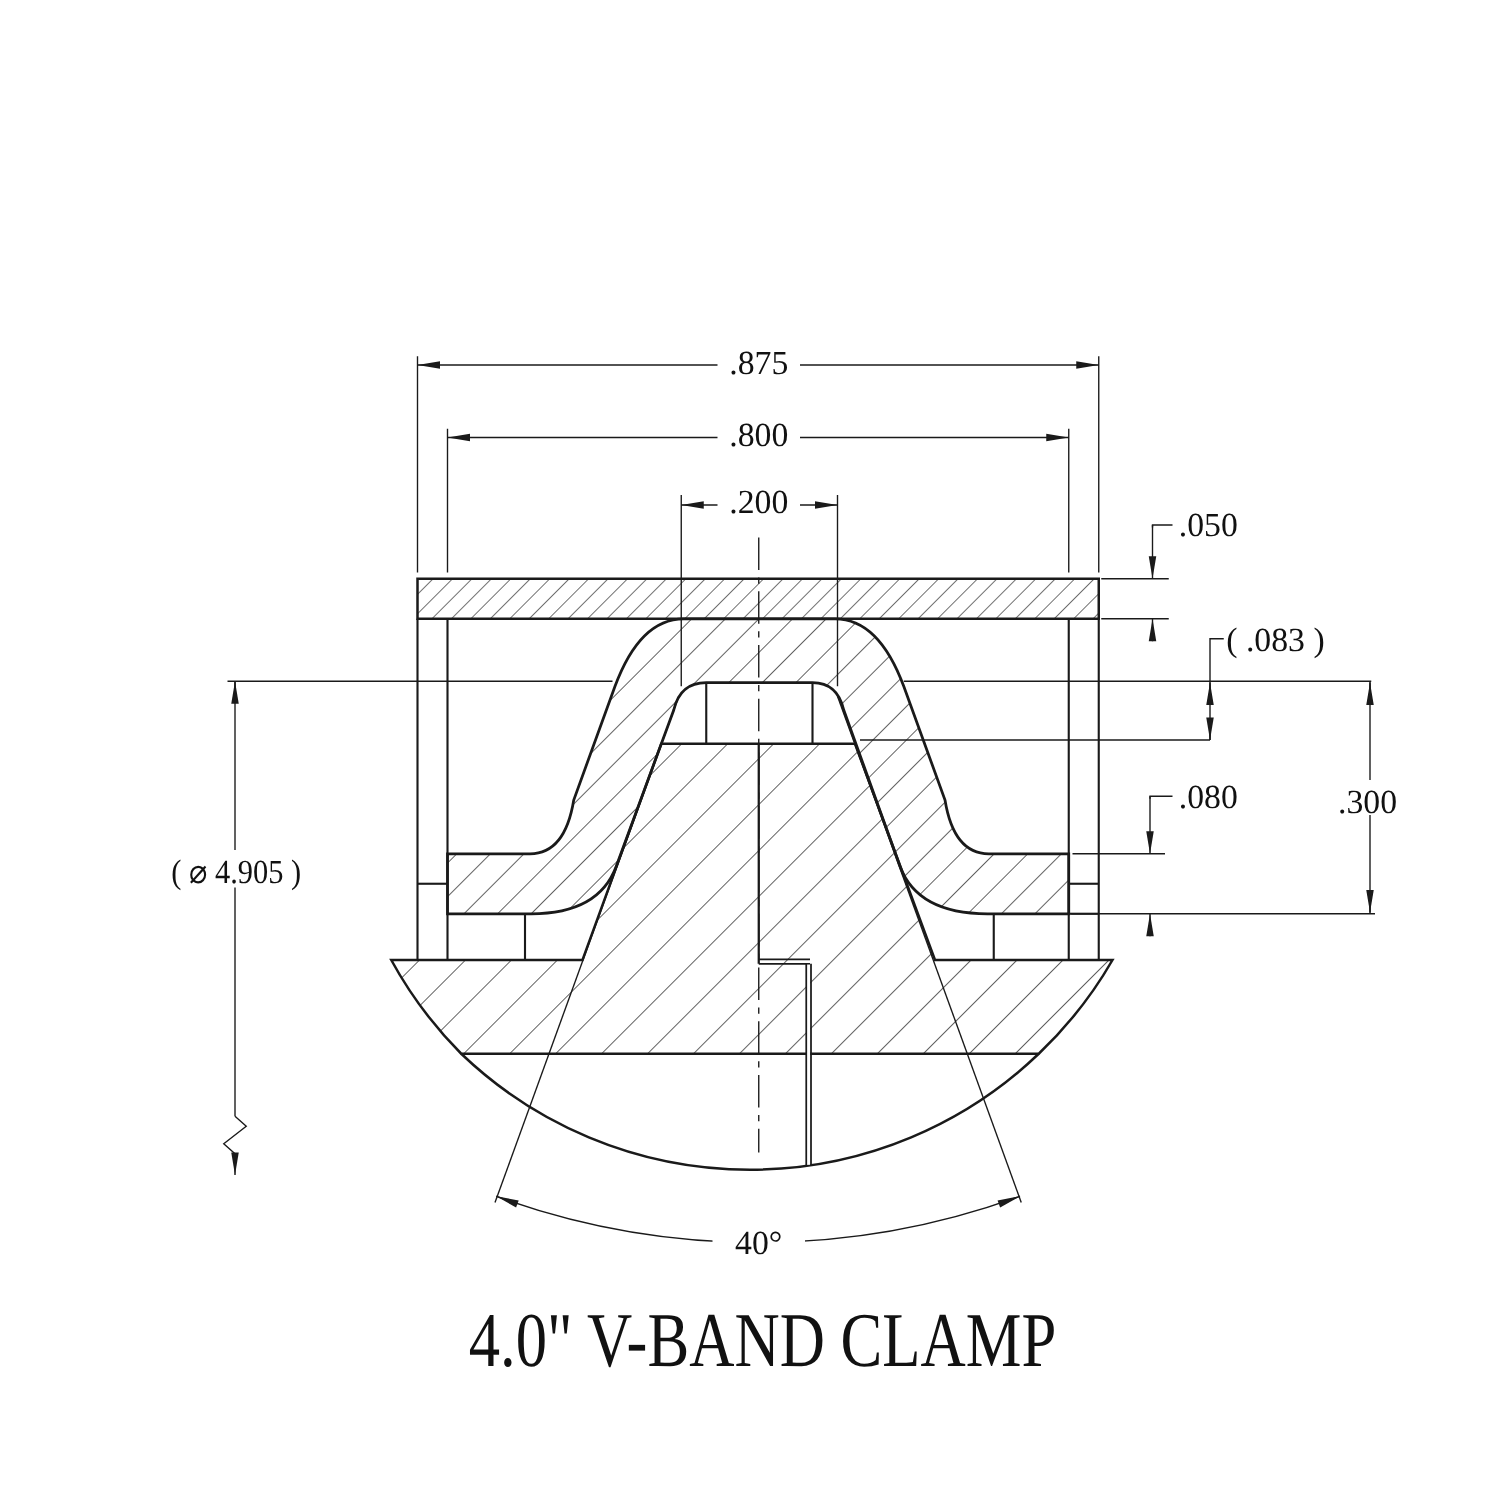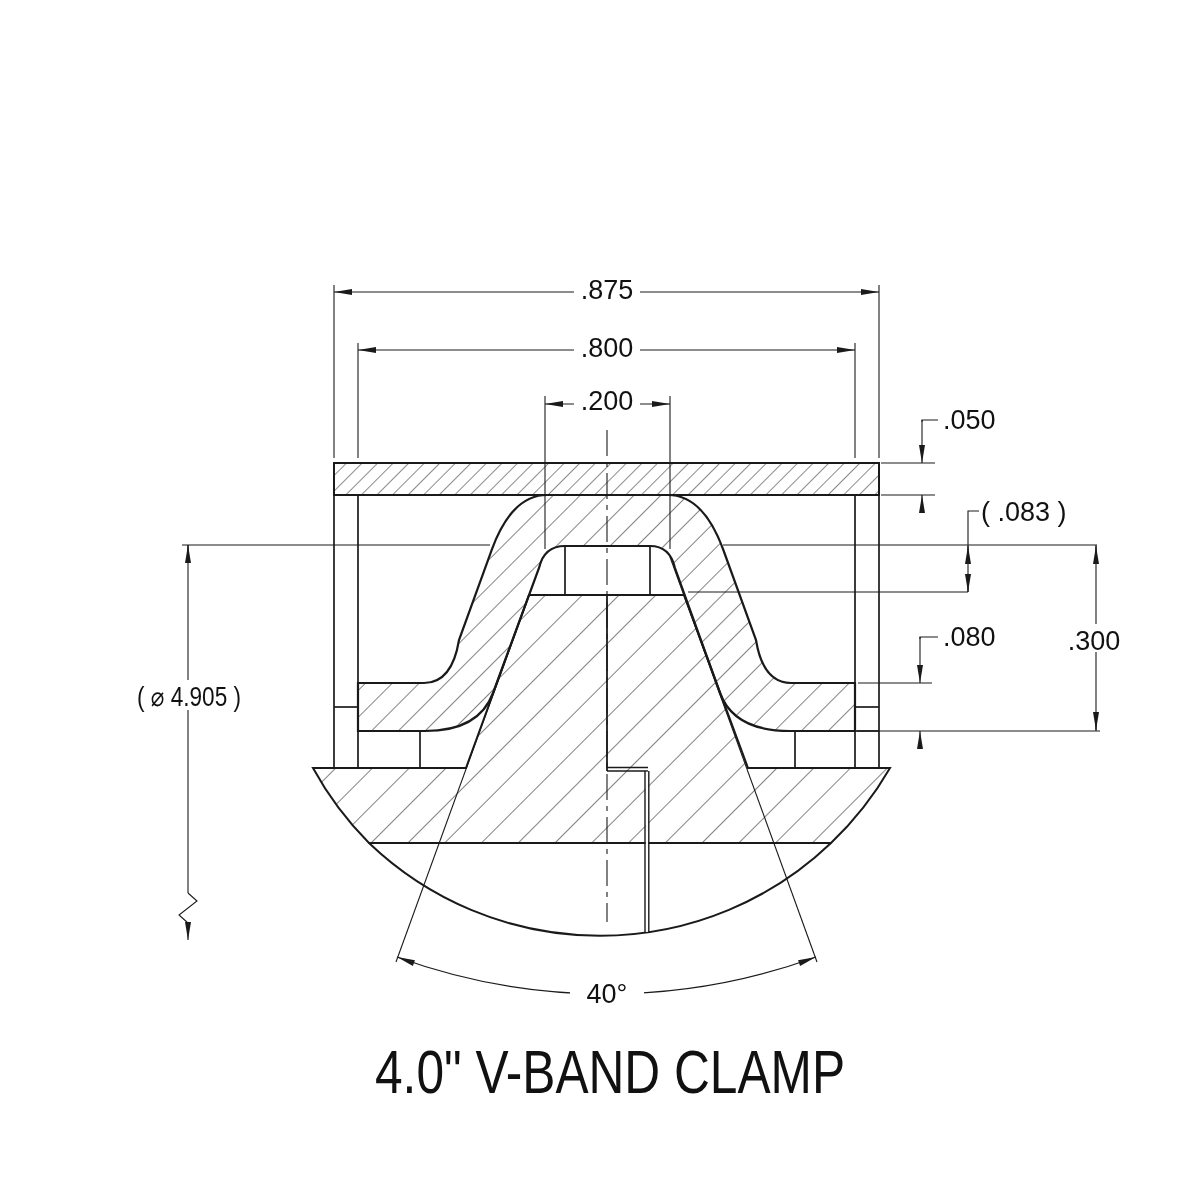--- a/index.html
+++ b/index.html
@@ -1,17 +1,17 @@
 <!DOCTYPE html>
 <html><head>
 <meta charset="utf-8">
 <style>
   html,body{margin:0;padding:0;background:#ffffff;}
   .page{position:relative;width:1200px;height:1200px;background:#ffffff;overflow:hidden;
-        font-family:Liberation Sans, sans-serif;}
+        font-family:Liberation Serif, serif;}
   svg{position:absolute;left:0;top:0;}
   text{fill:#111;}
   .dim-text{font-size:27px;}
   .title-text{font-size:62px;letter-spacing:0px;}
 </style>
 </head>
 <body>
 
 <div class="page">
 <svg width="1200" height="1200" viewBox="0 0 1200 1200">

